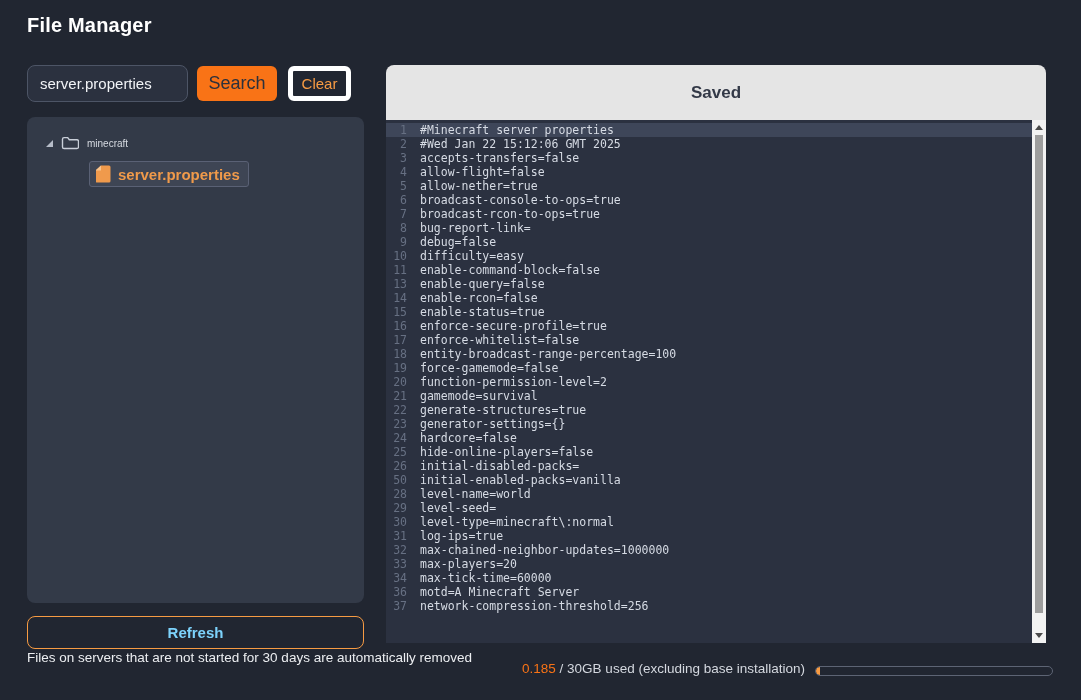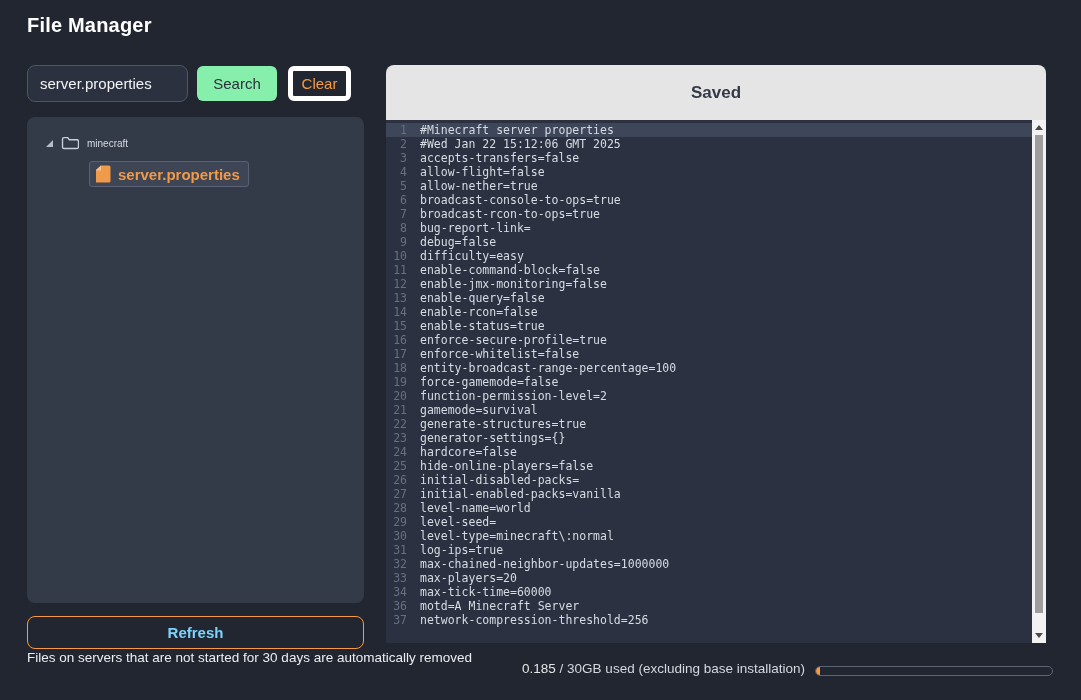--- a/index.html
+++ b/index.html
@@ -18,22 +18,22 @@
   
   .search-input {
     position:absolute; left:27px; top:65px; width:161px; height:37px;
     background:#2b313f; border:1px solid #4d5566; border-radius:8px;
     color:#f2f4f7; font-size:15px; padding:0 12px;
     font-family:"Liberation Sans", sans-serif; outline:none;
     overflow:hidden; text-overflow:clip; white-space:nowrap;
   }
   .btn-search {
     position:absolute; left:197px; top:66px; width:80px; height:35px;
-    background:#86efac; color:#2c313c; border:none; border-radius:6px;
-    font-size:15px; font-weight:500; cursor:pointer;
+    background:#f97316; color:#2c313c; border:none; border-radius:6px;
+    font-size:18px; font-weight:500; cursor:pointer;
     font-family:"Liberation Sans", sans-serif;
   }
   .btn-clear {
     position:absolute; left:288px; top:66px; width:63px; height:35px;
     background:transparent; color:#f79b43; border:5px solid #ffffff;
     border-radius:6px; font-size:15px; font-weight:500; cursor:pointer;
     font-family:"Liberation Sans", sans-serif;
   }
   
   .tree-panel {
@@ -106,21 +106,21 @@
     border-top:5px solid #4a4a4a; }
   .sb-thumb {
     position:absolute; top:15px; left:3px; width:8px; height:478px;
     background:#9d9d9d; cursor:pointer;
   }
   
   .storage-text {
     position:absolute; right:276px; top:661px;
     font-size:13.5px; color:#d4d8df; white-space:pre;
   }
-  .storage-used { color:#e5e5e5; }
+  .storage-used { color:#f97316; }
   .progress-track {
     position:absolute; left:815px; top:666px; width:238px; height:10px;
     border:1px solid #5d6474; border-radius:6px; background:transparent;
     overflow:hidden;
   }
   .progress-fill {
     position:absolute; left:0; top:0; bottom:0; width:4px;
     background:#f79b43; border-radius:4px 0 0 4px;
   }
 </style>
@@ -162,36 +162,35 @@
         <div class="code-line"><span class="ln">2</span><span class="code">#Wed Jan 22 15:12:06 GMT 2025</span></div>
         <div class="code-line"><span class="ln">3</span><span class="code">accepts-transfers=false</span></div>
         <div class="code-line"><span class="ln">4</span><span class="code">allow-flight=false</span></div>
         <div class="code-line"><span class="ln">5</span><span class="code">allow-nether=true</span></div>
         <div class="code-line"><span class="ln">6</span><span class="code">broadcast-console-to-ops=true</span></div>
         <div class="code-line"><span class="ln">7</span><span class="code">broadcast-rcon-to-ops=true</span></div>
         <div class="code-line"><span class="ln">8</span><span class="code">bug-report-link=</span></div>
         <div class="code-line"><span class="ln">9</span><span class="code">debug=false</span></div>
         <div class="code-line"><span class="ln">10</span><span class="code">difficulty=easy</span></div>
         <div class="code-line"><span class="ln">11</span><span class="code">enable-command-block=false</span></div>
-        <div class="code-line"><span class="ln">12</span><span class="code">enable-jmx-monitoring=false</span></div>
         <div class="code-line"><span class="ln">13</span><span class="code">enable-query=false</span></div>
         <div class="code-line"><span class="ln">14</span><span class="code">enable-rcon=false</span></div>
         <div class="code-line"><span class="ln">15</span><span class="code">enable-status=true</span></div>
         <div class="code-line"><span class="ln">16</span><span class="code">enforce-secure-profile=true</span></div>
         <div class="code-line"><span class="ln">17</span><span class="code">enforce-whitelist=false</span></div>
         <div class="code-line"><span class="ln">18</span><span class="code">entity-broadcast-range-percentage=100</span></div>
         <div class="code-line"><span class="ln">19</span><span class="code">force-gamemode=false</span></div>
         <div class="code-line"><span class="ln">20</span><span class="code">function-permission-level=2</span></div>
         <div class="code-line"><span class="ln">21</span><span class="code">gamemode=survival</span></div>
         <div class="code-line"><span class="ln">22</span><span class="code">generate-structures=true</span></div>
         <div class="code-line"><span class="ln">23</span><span class="code">generator-settings={}</span></div>
         <div class="code-line"><span class="ln">24</span><span class="code">hardcore=false</span></div>
         <div class="code-line"><span class="ln">25</span><span class="code">hide-online-players=false</span></div>
         <div class="code-line"><span class="ln">26</span><span class="code">initial-disabled-packs=</span></div>
-        <div class="code-line"><span class="ln">27</span><span class="code">initial-enabled-packs=vanilla</span></div>
+        <div class="code-line"><span class="ln">50</span><span class="code">initial-enabled-packs=vanilla</span></div>
         <div class="code-line"><span class="ln">28</span><span class="code">level-name=world</span></div>
         <div class="code-line"><span class="ln">29</span><span class="code">level-seed=</span></div>
         <div class="code-line"><span class="ln">30</span><span class="code">level-type=minecraft\:normal</span></div>
         <div class="code-line"><span class="ln">31</span><span class="code">log-ips=true</span></div>
         <div class="code-line"><span class="ln">32</span><span class="code">max-chained-neighbor-updates=1000000</span></div>
         <div class="code-line"><span class="ln">33</span><span class="code">max-players=20</span></div>
         <div class="code-line"><span class="ln">34</span><span class="code">max-tick-time=60000</span></div>
         <div class="code-line"><span class="ln">36</span><span class="code">motd=A Minecraft Server</span></div>
         <div class="code-line"><span class="ln">37</span><span class="code">network-compression-threshold=256</span></div>
       </div>

